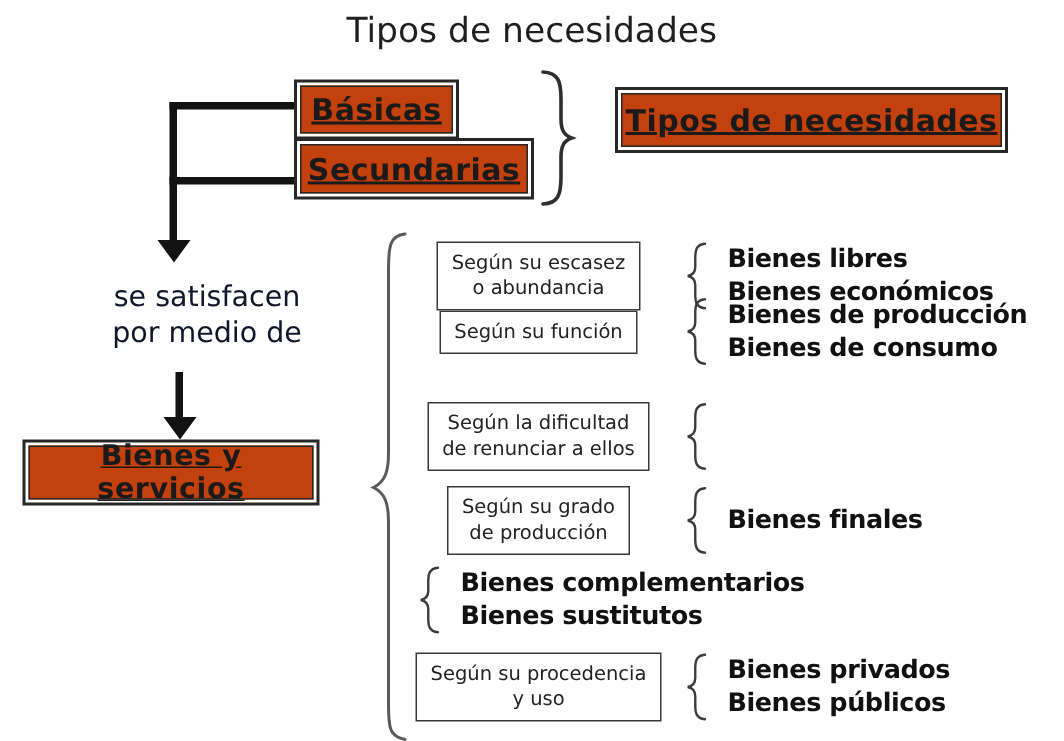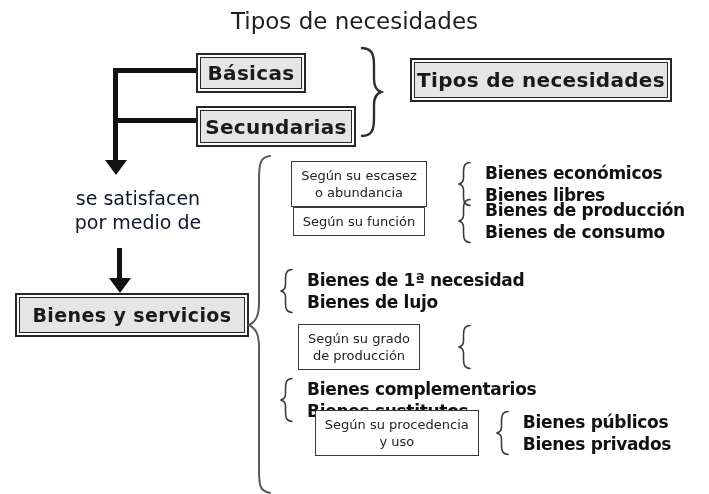--- a/index.html
+++ b/index.html
@@ -25,21 +25,22 @@
     border: 2px solid #272727;
     background: #ffffff;
     padding: 2px;
     display: flex;
   }
   .dbox-in {
     flex: 1;
     border: 1px solid #272727;
     display: flex; align-items: center; justify-content: center;
     font-weight: bold; text-align: center;
-    background: #e5e5e5;
+    background: #c2410c;
+    text-decoration: underline;
   }
   .fs20 { font-size: 20px; letter-spacing: 0.3px; }
   .fs19 { font-size: 19px; letter-spacing: 0.4px; }
   
   .line { position: absolute; background: #121212; }
   .ahead {
     position: absolute; width: 0; height: 0;
     border-left: 11px solid transparent;
     border-right: 11px solid transparent;
     border-top: 15px solid #121212;
@@ -87,111 +88,112 @@
   <div class="title">Tipos de necesidades</div>
 
   <div class="line" style="left:113px; top:68px; width:5px; height:94px;"></div>
   <div class="line" style="left:113px; top:68px; width:84px; height:5px;"></div>
   <div class="line" style="left:113px; top:118px; width:85px; height:5px;"></div>
   <div class="ahead" style="left:105px; top:160px;"></div>
 
   <div class="dbox" style="left:196px; top:53px; width:110px; height:40px;">
     <div class="dbox-in fs20">Básicas</div>
   </div>
-  <div class="dbox" style="left:196px; top:106px; width:160px; height:41px;">
+  <div class="dbox" style="left:196px; top:92px; width:160px; height:41px;">
     <div class="dbox-in fs20">Secundarias</div>
   </div>
 
   <svg class="brace" style="left:360px; top:46px;" width="24" height="94" viewBox="0 0 24 94">
     <path d="M 2 2 C 12 2.5 14 8 14 20 L 14 33 C 14 40 15.5 44 21 46 C 15.5 48 14 52 14 59 L 14 72 C 14 84 12 89.5 2 90" fill="none" stroke="#2e2e2e" stroke-width="2.4" stroke-linecap="round"></path>
   </svg>
 
   <div class="dbox" style="left:410px; top:58px; width:262px; height:44px;">
     <div class="dbox-in fs20">Tipos de necesidades</div>
   </div>
 
   <div class="connector-text">se satisfacen
 por medio de</div>
   <div class="line" style="left:117px; top:248px; width:5px; height:30px;"></div>
   <div class="ahead" style="left:109px; top:278px;"></div>
 
-  <div class="dbox" style="left:15px; top:293px; width:234px; height:44px;">
+  <div class="dbox" style="left:15px; top:293px; width:198px; height:44px;">
     <div class="dbox-in fs19">Bienes y servicios</div>
   </div>
 
   <svg class="brace" style="left:246px; top:154px;" width="26" height="340" viewBox="0 0 26 340">
     <path d="M 24 2 C 14 3 13 10 13 26 L 13 148 C 13 160 11 167 3 171 C 11 175 13 182 13 194 L 13 316 C 13 332 14 337 24 339" fill="none" stroke="#5a5a5a" stroke-width="2" stroke-linecap="round"></path>
   </svg>
 
   <div class="cls-row" style="top:156px; height:56px;">
     <div class="crit-wrap">
         <div class="crit-box">Según su escasez
 o abundancia</div>
       </div>
     <svg class="brace-sm" width="16" height="46" viewBox="0 0 16 46">
       <path d="M 14 1.5 C 8 2 7.5 6 7.5 11 L 7.5 17 C 7.5 20.5 6 22.3 2.5 23 C 6 23.7 7.5 25.5 7.5 29 L 7.5 35 C 7.5 40 8 44 14 44.5" fill="none" stroke="#3c3c3c" stroke-width="1.6" stroke-linecap="round"></path>
     </svg>
     <div class="items">
+      <div>Bienes libres</div>
       <div>Bienes económicos</div>
-      <div>Bienes libres</div>
     </div>
   </div>
 
   <div class="cls-row" style="top:195px; height:52px;">
     <div class="crit-wrap">
         <div class="crit-box">Según su función</div>
       </div>
     <svg class="brace-sm" width="16" height="46" viewBox="0 0 16 46">
       <path d="M 14 1.5 C 8 2 7.5 6 7.5 11 L 7.5 17 C 7.5 20.5 6 22.3 2.5 23 C 6 23.7 7.5 25.5 7.5 29 L 7.5 35 C 7.5 40 8 44 14 44.5" fill="none" stroke="#3c3c3c" stroke-width="1.6" stroke-linecap="round"></path>
     </svg>
     <div class="items">
       <div>Bienes de producción</div>
       <div>Bienes de consumo</div>
     </div>
   </div>
 
   <div class="cls-row" style="top:263px; height:56px;">
+    <div class="crit-wrap">
+        <div class="crit-box">Según la dificultad
+de renunciar a ellos</div>
+      </div>
     <svg class="brace-sm" width="16" height="46" viewBox="0 0 16 46">
       <path d="M 14 1.5 C 8 2 7.5 6 7.5 11 L 7.5 17 C 7.5 20.5 6 22.3 2.5 23 C 6 23.7 7.5 25.5 7.5 29 L 7.5 35 C 7.5 40 8 44 14 44.5" fill="none" stroke="#3c3c3c" stroke-width="1.6" stroke-linecap="round"></path>
     </svg>
-    <div class="items">
-      <div>Bienes de 1ª necesidad</div>
-      <div>Bienes de lujo</div>
-    </div>
   </div>
 
   <div class="cls-row" style="top:322px; height:50px;">
     <div class="crit-wrap">
         <div class="crit-box">Según su grado
 de producción</div>
       </div>
     <svg class="brace-sm" width="16" height="46" viewBox="0 0 16 46">
       <path d="M 14 1.5 C 8 2 7.5 6 7.5 11 L 7.5 17 C 7.5 20.5 6 22.3 2.5 23 C 6 23.7 7.5 25.5 7.5 29 L 7.5 35 C 7.5 40 8 44 14 44.5" fill="none" stroke="#3c3c3c" stroke-width="1.6" stroke-linecap="round"></path>
     </svg>
     <div class="items">
+      <div>Bienes finales</div>
     </div>
   </div>
 
   <div class="cls-row" style="top:374px; height:52px;">
     <svg class="brace-sm" width="16" height="46" viewBox="0 0 16 46">
       <path d="M 14 1.5 C 8 2 7.5 6 7.5 11 L 7.5 17 C 7.5 20.5 6 22.3 2.5 23 C 6 23.7 7.5 25.5 7.5 29 L 7.5 35 C 7.5 40 8 44 14 44.5" fill="none" stroke="#3c3c3c" stroke-width="1.6" stroke-linecap="round"></path>
     </svg>
     <div class="items">
       <div>Bienes complementarios</div>
       <div>Bienes sustitutos</div>
     </div>
   </div>
 
-  <div class="cls-row" style="top:405px; height:56px;justify-content:center;">
+  <div class="cls-row" style="top:430px; height:56px;">
     <div class="crit-wrap">
         <div class="crit-box">Según su procedencia
 y uso</div>
       </div>
     <svg class="brace-sm" width="16" height="46" viewBox="0 0 16 46">
       <path d="M 14 1.5 C 8 2 7.5 6 7.5 11 L 7.5 17 C 7.5 20.5 6 22.3 2.5 23 C 6 23.7 7.5 25.5 7.5 29 L 7.5 35 C 7.5 40 8 44 14 44.5" fill="none" stroke="#3c3c3c" stroke-width="1.6" stroke-linecap="round"></path>
     </svg>
     <div class="items">
+      <div>Bienes privados</div>
       <div>Bienes públicos</div>
-      <div>Bienes privados</div>
     </div>
   </div>
 
 </div>
 
 </body></html>

